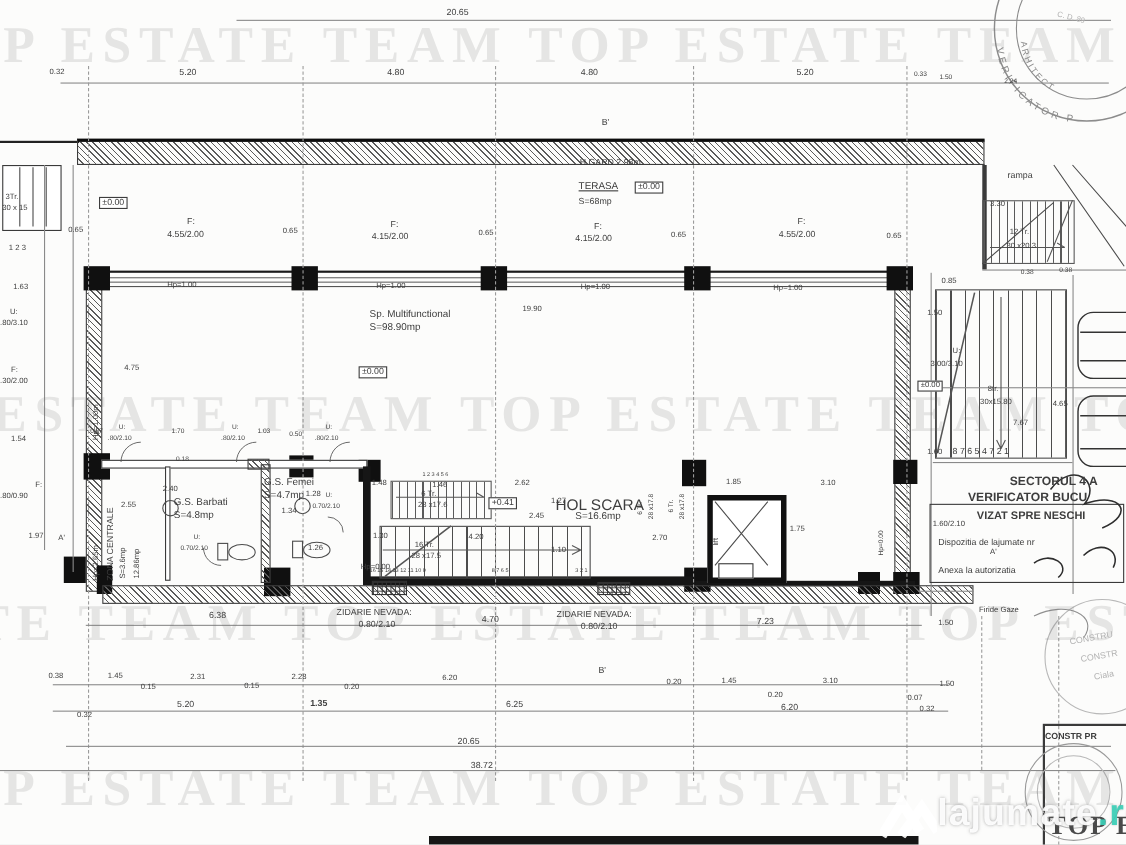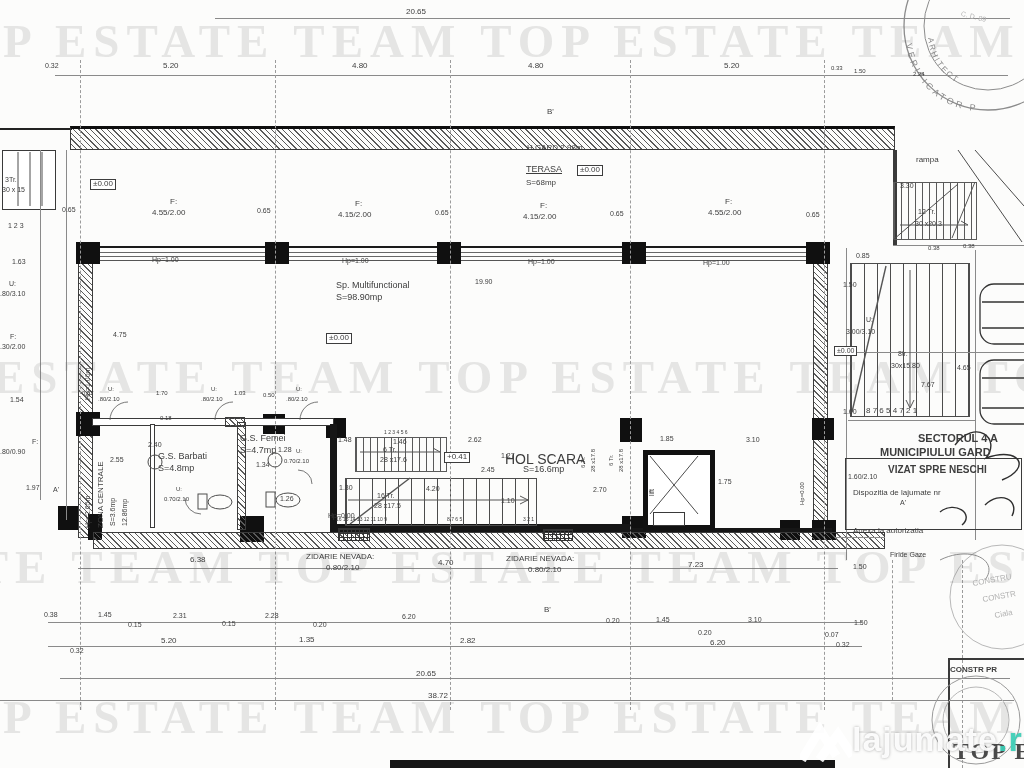--- a/index.html
+++ b/index.html
@@ -323,26 +323,26 @@
       <span class="lbl" style="left: 580px; top: 468px; font-size: 6px; transform: rotate(-90deg); transform-origin: 0px 0px;">6 Tr.</span>
       <span class="lbl" style="left: 590px; top: 472px; font-size: 6px; transform: rotate(-90deg); transform-origin: 0px 0px;">28 x17.8</span>
       <span class="lbl" style="left: 608px; top: 466px; font-size: 6px; transform: rotate(-90deg); transform-origin: 0px 0px;">6 Tr.</span>
       <span class="lbl" style="left: 618px; top: 472px; font-size: 6px; transform: rotate(-90deg); transform-origin: 0px 0px;">28 x17.8</span>
       <span class="lbl" style="left: 660px; top: 435px; font-size: 7px;">1.85</span>
       <span class="lbl" style="left: 746px; top: 436px; font-size: 7px;">3.10</span>
       <span class="lbl" style="left: 718px; top: 478px; font-size: 7px;">1.75</span>
       <span class="lbl" style="left: 648px; top: 496px; font-size: 7px; transform: rotate(-90deg); transform-origin: 0px 0px;">lift</span>
       <span class="lbl" style="left: 799px; top: 505px; font-size: 6px; transform: rotate(-90deg); transform-origin: 0px 0px;">Hp=0.00</span>
       <span class="lbl" style="left: 918px; top: 432px; font-size: 11px; font-weight: 700;">SECTORUL 4 A</span>
-      <span class="lbl" style="left: 880px; top: 446px; font-size: 11px; font-weight: 700;">MUNICIPIULUI GARD</span>
+      <span class="lbl" style="left: 880px; top: 446px; font-size: 11px; font-weight: 700;">VERIFICATOR BUCU</span>
       <span class="lbl" style="left: 888px; top: 464px; font-size: 10px; font-weight: 700;">VIZAT SPRE NESCHI</span>
       <span class="lbl" style="left: 848px; top: 473px; font-size: 7px;">1.60/2.10</span>
       <span class="lbl" style="left: 853px; top: 489px;">Dispozitia de lajumate nr</span>
       <span class="lbl" style="left: 900px; top: 499px; font-size: 7px;">A'</span>
-      <span class="lbl" style="left: 853px; top: 515px; margin-top: 12px;">Anexa la autorizatia</span>
+      <span class="lbl" style="left: 853px; top: 515px;">Anexa la autorizatia</span>
       <span class="lbl" style="left: 890px; top: 551px; font-size: 7px;">Firide Gaze</span>
       <span class="lbl" style="left: 306px; top: 553px;">ZIDARIE NEVADA:</span>
       <span class="lbl" style="left: 326px; top: 564px;">0.80/2.10</span>
       <span class="lbl" style="left: 190px; top: 556px;">6.38</span>
       <span class="lbl" style="left: 438px; top: 559px;">4.70</span>
       <span class="lbl" style="left: 506px; top: 555px;">ZIDARIE NEVADA:</span>
       <span class="lbl" style="left: 528px; top: 566px;">0.80/2.10</span>
       <span class="lbl" style="left: 688px; top: 561px;">7.23</span>
       <span class="lbl" style="left: 853px; top: 563px; font-size: 7px;">1.50</span>
       <span class="lbl" style="left: 544px; top: 606px;">B'</span>
@@ -356,22 +356,22 @@
       <span class="lbl" style="left: 402px; top: 613px; font-size: 7px;">6.20</span>
       <span class="lbl" style="left: 606px; top: 617px; font-size: 7px;">0.20</span>
       <span class="lbl" style="left: 656px; top: 616px; font-size: 7px;">1.45</span>
       <span class="lbl" style="left: 698px; top: 629px; font-size: 7px;">0.20</span>
       <span class="lbl" style="left: 748px; top: 616px; font-size: 7px;">3.10</span>
       <span class="lbl" style="left: 854px; top: 619px; font-size: 7px;">1.50</span>
       <span class="lbl" style="left: 825px; top: 631px; font-size: 7px;">0.07</span>
       <span class="lbl" style="left: 836px; top: 641px; font-size: 7px;">0.32</span>
       <span class="lbl" style="left: 70px; top: 647px; font-size: 7px;">0.32</span>
       <span class="lbl" style="left: 161px; top: 637px;">5.20</span>
-      <span class="lbl" style="left: 299px; top: 636px;">1.35</span>
-      <span class="lbl" style="left: 460px; top: 637px;">2.82</span>
+      <span class="lbl" style="left: 282px; top: 636px; font-weight: bold;">1.35</span>
+      <span class="lbl" style="left: 460px; top: 637px;">6.25</span>
       <span class="lbl" style="left: 710px; top: 639px;">6.20</span>
       <span class="lbl" style="left: 416px; top: 670px;">20.65</span>
       <span class="lbl" style="left: 428px; top: 692px;">38.72</span>
       <span class="lbl" style="left: 950px; top: 666px; font-weight: 700;">CONSTR PR</span>
       <span class="lbl faint" style="left: 962px; top: 10px; font-size: 7px; transform: rotate(14deg); transform-origin: 0px 0px;">C. D. 89</span>
       <span class="lbl faint" style="left: 972px; top: 580px; transform: rotate(-10deg); transform-origin: 0px 0px;">CONSTRU</span>
       <span class="lbl faint" style="left: 982px; top: 596px; transform: rotate(-10deg); transform-origin: 0px 0px;">CONSTR</span>
       <span class="lbl faint" style="left: 994px; top: 612px; transform: rotate(-10deg); transform-origin: 0px 0px;">Ciala</span>
       <span class="lbl serif-mark" style="left: 953px; top: 738px; font-size: 24px; font-weight: 700;">TOP E</span>
     </div>

